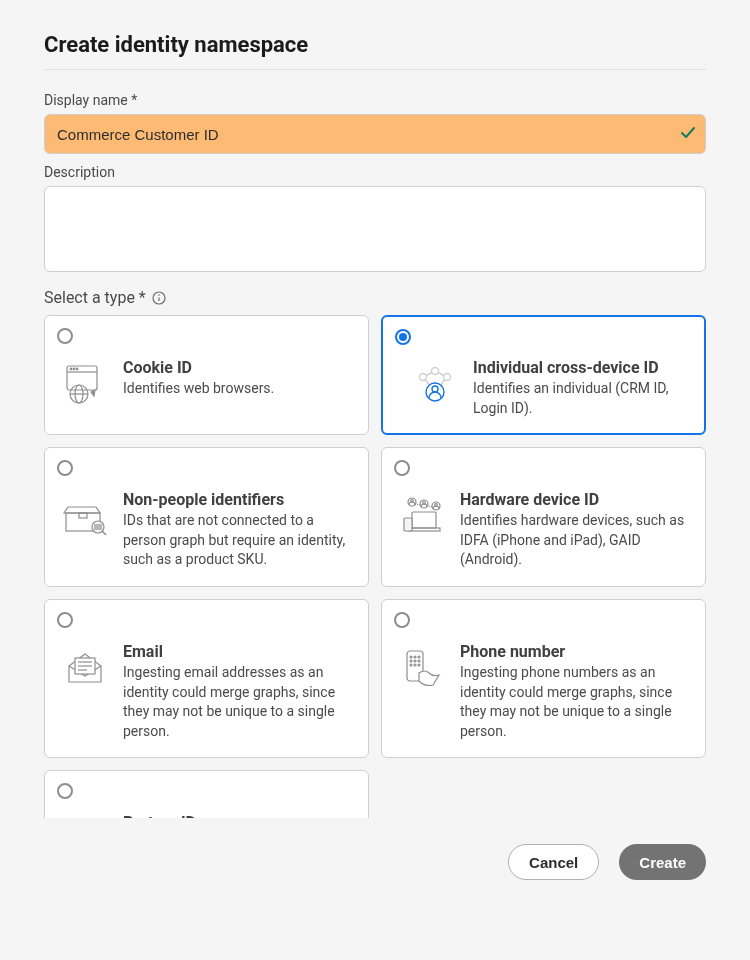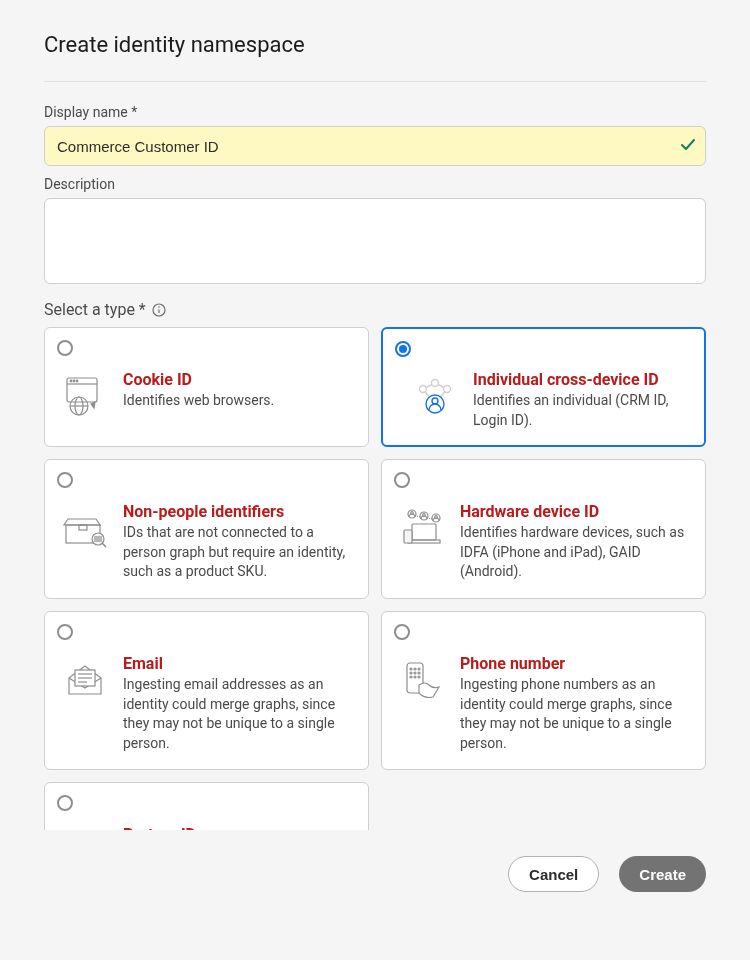--- a/index.html
+++ b/index.html
@@ -9,23 +9,23 @@
     width: 750px;
     height: 960px;
     overflow: hidden;
     color: #2c2c2c;
   }
   .dialog {
     padding: 32px 44px 0 44px;
   }
   .dialog-title {
     font-size: 22px;
-    font-weight: 400;
+    font-weight: 700;
     color: #1b1b1b;
-    padding-bottom: 24px;
+    padding-bottom: 12px;
     border-bottom: 1px solid #e1e1e1;
     margin-bottom: 22px;
   }
   .form-row {
     display: flex;
     gap: 14px;
     margin-bottom: 10px;
   }
   .field {
     flex: 1;
@@ -44,21 +44,21 @@
   .input-wrap {
     position: relative;
   }
   .text-input {
     width: 100%;
     height: 40px;
     padding: 0 36px 0 12px;
     font-size: 15px;
     border: 1px solid #cfcfcf;
     border-radius: 6px;
-    background: #fef9c3;
+    background: #fdba74;
     color: #2c2c2c;
   }
   .check-icon {
     position: absolute;
     right: 10px;
     top: 50%;
     transform: translateY(-50%);
     color: #12805c;
   }
   .desc-area {
@@ -136,21 +136,21 @@
     display: flex;
     align-items: center;
     justify-content: center;
     color: #8e8e8e;
   }
   .type-card.selected .card-icon { color: #1473e6; }
   .card-text { flex: 1; }
   .card-title {
     font-size: 16px;
     font-weight: 700;
-    color: #b91c1c;
+    color: #404040;
     margin-bottom: 2px;
   }
   .card-desc {
     font-size: 14px;
     color: #4b4b4b;
     line-height: 1.4;
   }
   .footer {
     display: flex;
     justify-content: flex-end;

